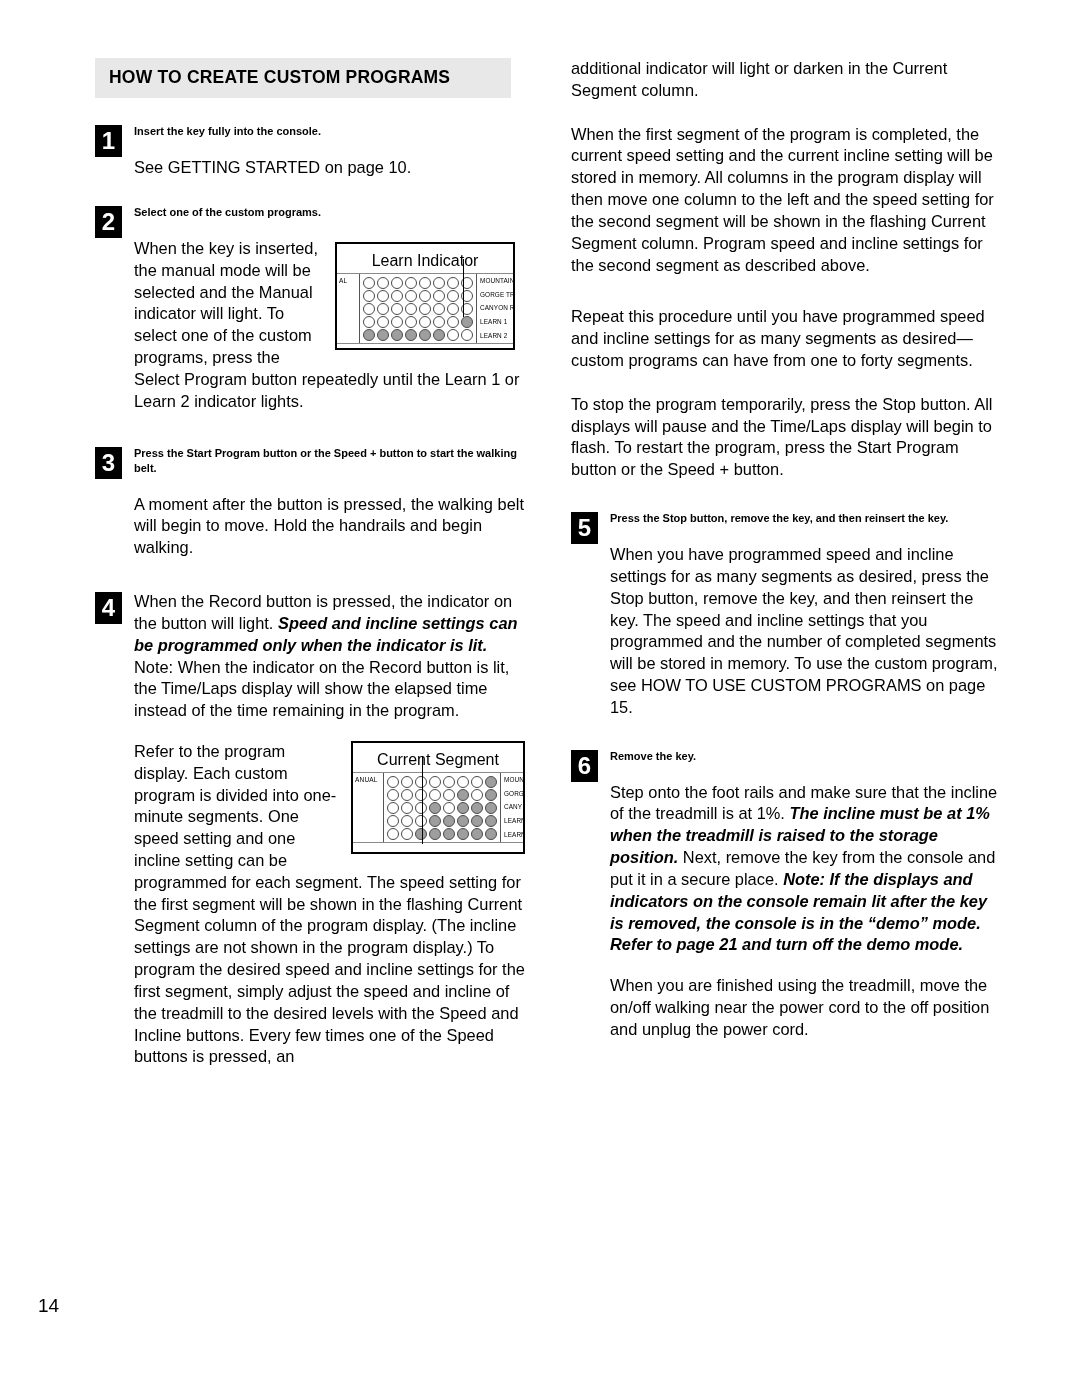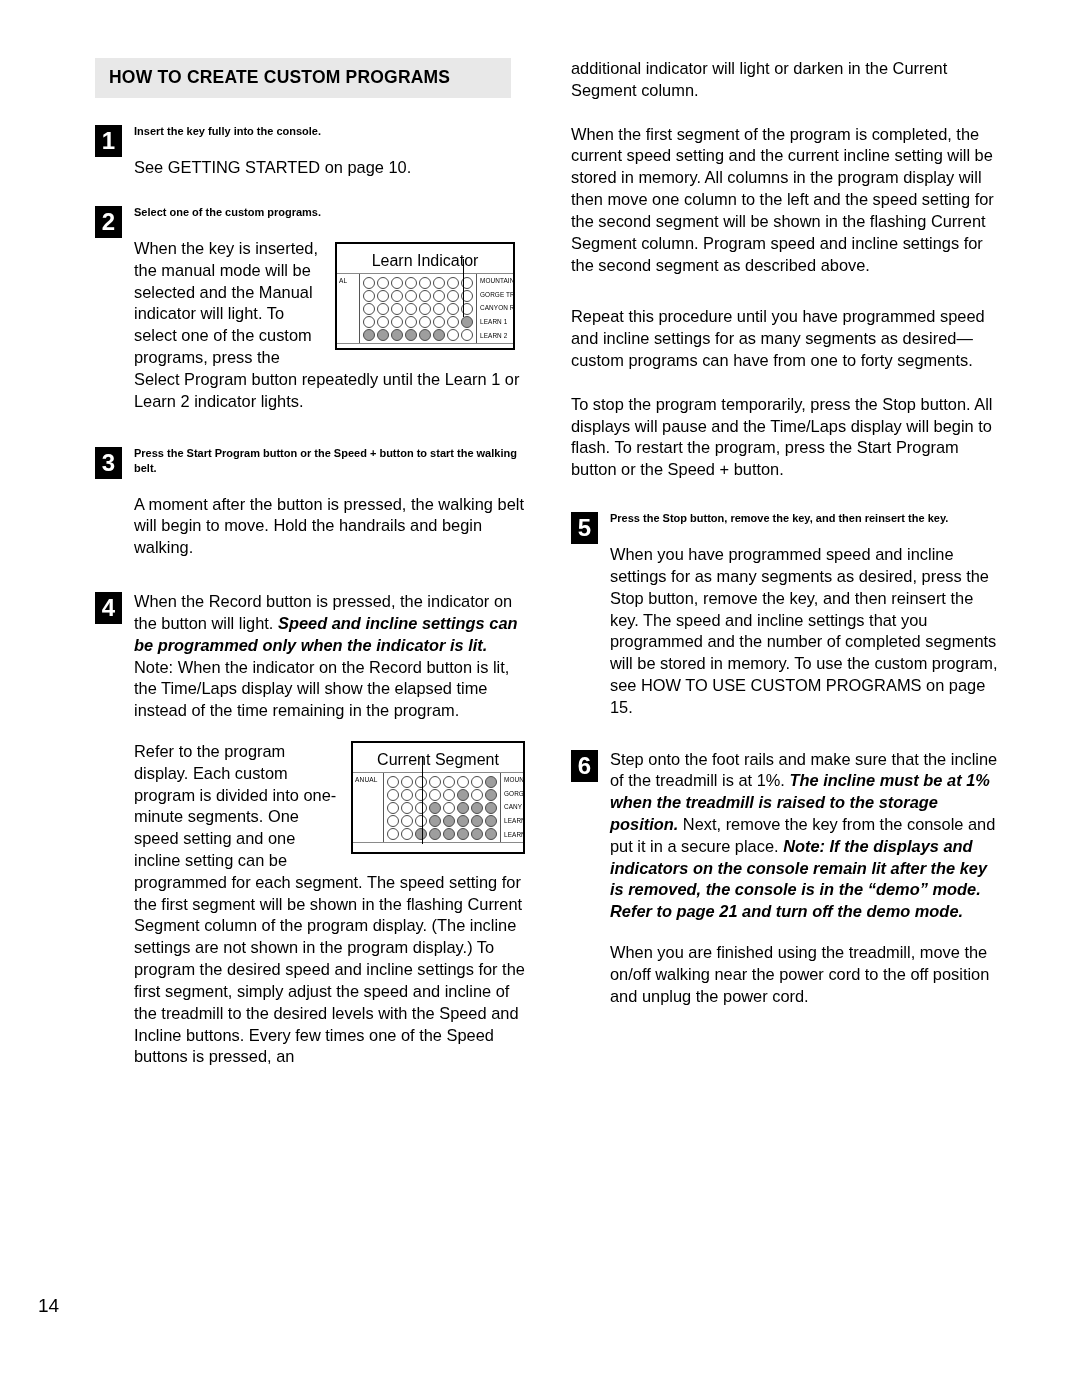--- a/index.html
+++ b/index.html
@@ -379,20 +379,21 @@
     <div class="para nomargin" style="margin-top:22px;">To stop the program temporarily, press the Stop button. All displays will pause and the Time/Laps display will begin to flash. To restart the program, press the Start Program button or the Speed + button.</div>
 
     <div class="step" style="margin-top:30px;">
       <div class="step-num">5</div>
       <div class="step-head">Press the Stop button, remove the key, and then reinsert the key.</div>
       <div class="para">When you have programmed speed and incline settings for as many segments as desired, press the Stop button, remove the key, and then reinsert the key. The speed and incline settings that you programmed and the number of completed segments will be stored in memory. To use the custom program, see HOW TO USE CUSTOM PROGRAMS on page 15.</div>
     </div>
 
     <div class="step" style="margin-top:30px;">
       <div class="step-num">6</div>
+      <div class="step-head">Remove the key.</div>
 
       <div class="para">
         <span>Step onto the foot rails and make sure that the incline of the treadmill is at 1%. </span><b>The incline must be at 1% when the treadmill is raised to the storage position.</b><span> Next, remove the key from the console and put it in a secure place. </span><b>Note: If the displays and indicators on the console remain lit after the key is removed, the console is in the “demo” mode. Refer to page 21 and turn off the demo mode.</b>
       </div>
 
       <div class="para">When you are finished using the treadmill, move the on/off walking near the power cord to the off position and unplug the power cord.</div>
     </div>
 
   </div>
 

